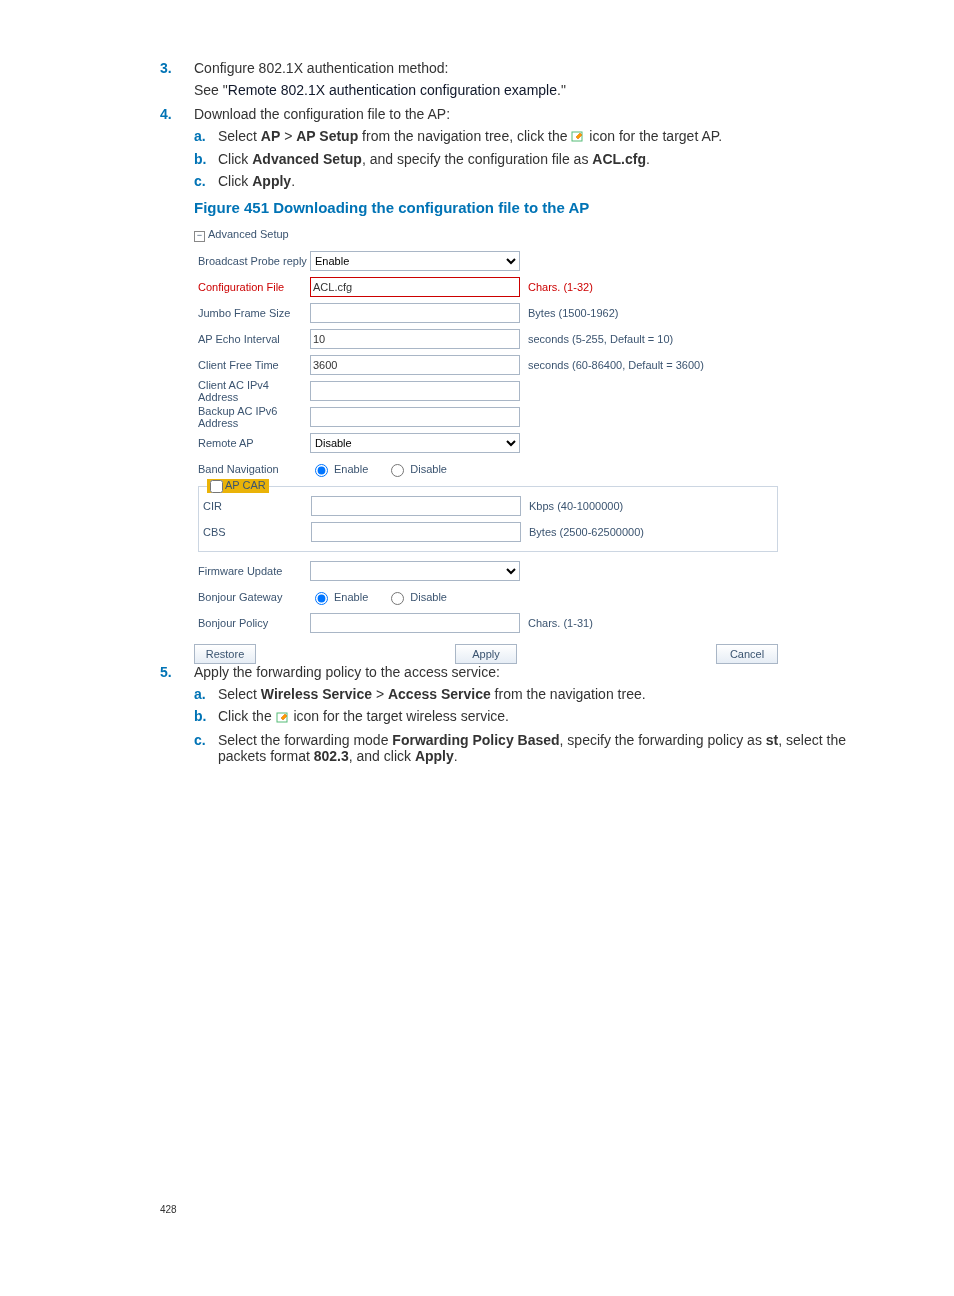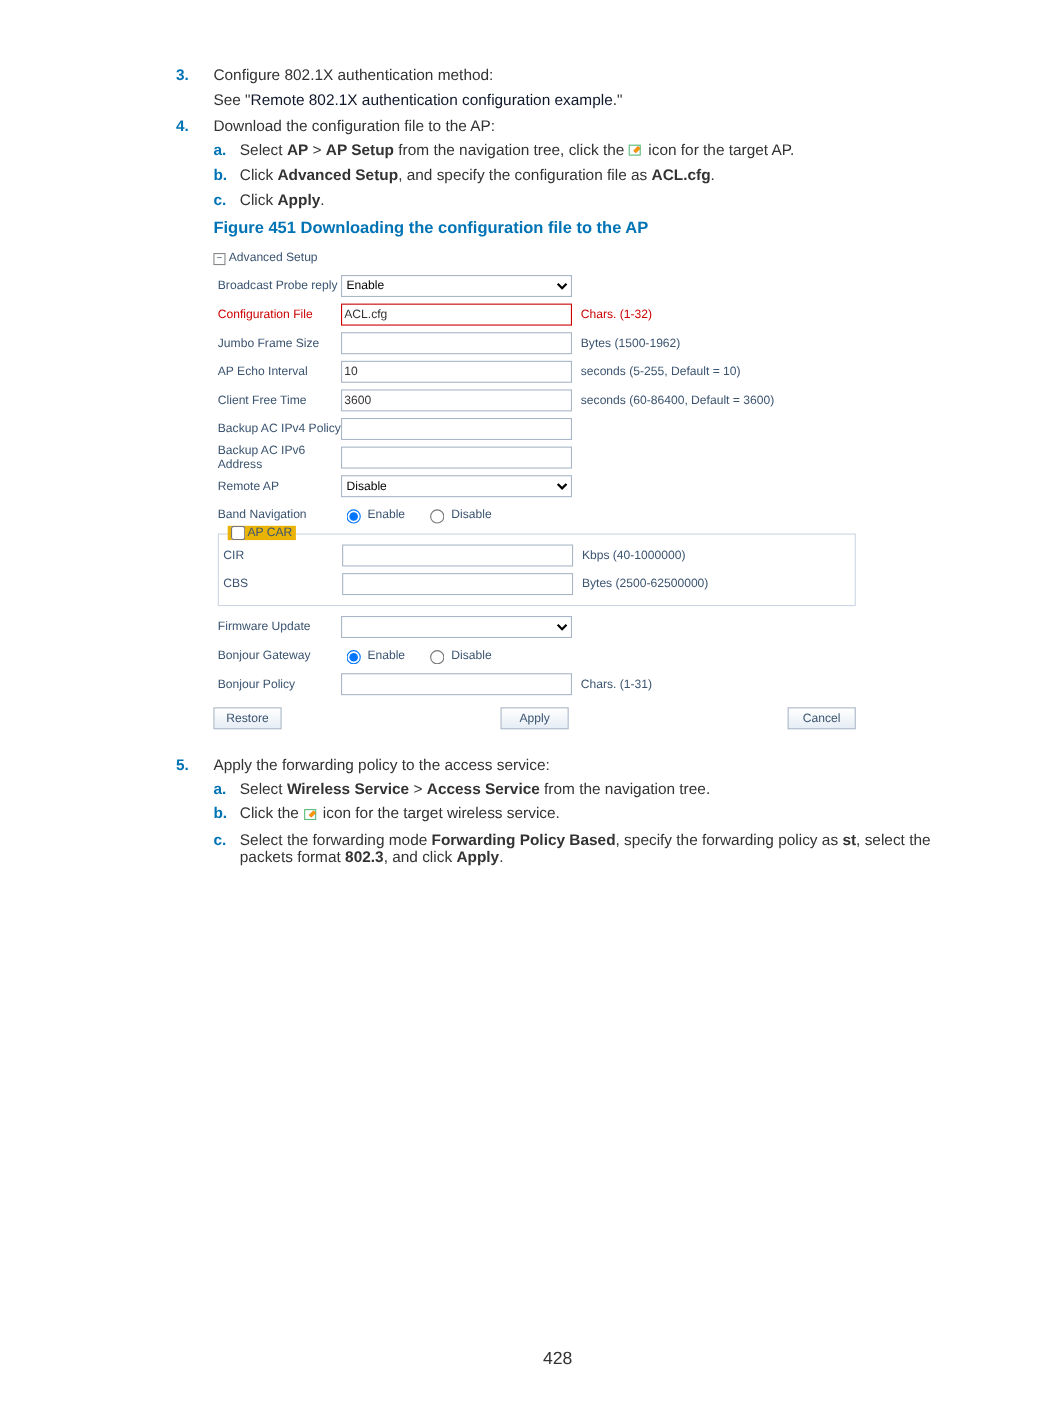--- a/index.html
+++ b/index.html
@@ -61,21 +61,20 @@
     vertical-align: middle;
   }
 
   
   .panel {
     margin-left: 34px;
     width: 584px;
     font-family: Tahoma, Arial, sans-serif;
     font-size: 11px;
     color: #3b5470;
-    margin-bottom: 24px;
   }
   .panel-head {
     padding: 4px 0 6px 0;
   }
   .minus {
     display: inline-block;
     width: 9px;
     height: 9px;
     border: 1px solid #888;
     text-align: center;
@@ -164,23 +163,22 @@
   .btn {
     min-width: 62px;
     height: 20px;
     border: 1px solid #a9b6c6;
     background: linear-gradient(#fff,#e6edf5);
     font-size: 11px;
     color: #3b5470;
     cursor: pointer;
   }
   .page-num {
-    text-align: center;
     margin-top: 440px;
-    font-size: 16px;
+    font-size: 10px;
   }
 </style>
 </head>
 <body>
 
 <div class="step-row">
   <div class="step-num">3.</div>
   <div class="step-text">Configure 802.1X authentication method:</div>
 </div>
 <div class="sub-indent">
@@ -249,21 +247,21 @@
   </div>
 
 
   <div class="frow">
     <div class="flabel">Client Free Time</div>
     <div class="finput"><input class="inp" value="3600" style=""></div>
     <div class="fhint">seconds (60-86400, Default = 3600)</div>
   </div>
 
   <div class="frow">
-    <div class="flabel">Backup AC IPv4 Policy</div>
+    <div class="flabel">Client AC IPv4 Address</div>
     <div class="finput"><input class="inp" value="" style=""></div>
     <div class="fhint"></div>
   </div>
 
   <div class="frow">
     <div class="flabel">Backup AC IPv6 Address</div>
     <div class="finput"><input class="inp" value="" style=""></div>
     <div class="fhint"></div>
   </div>
 

